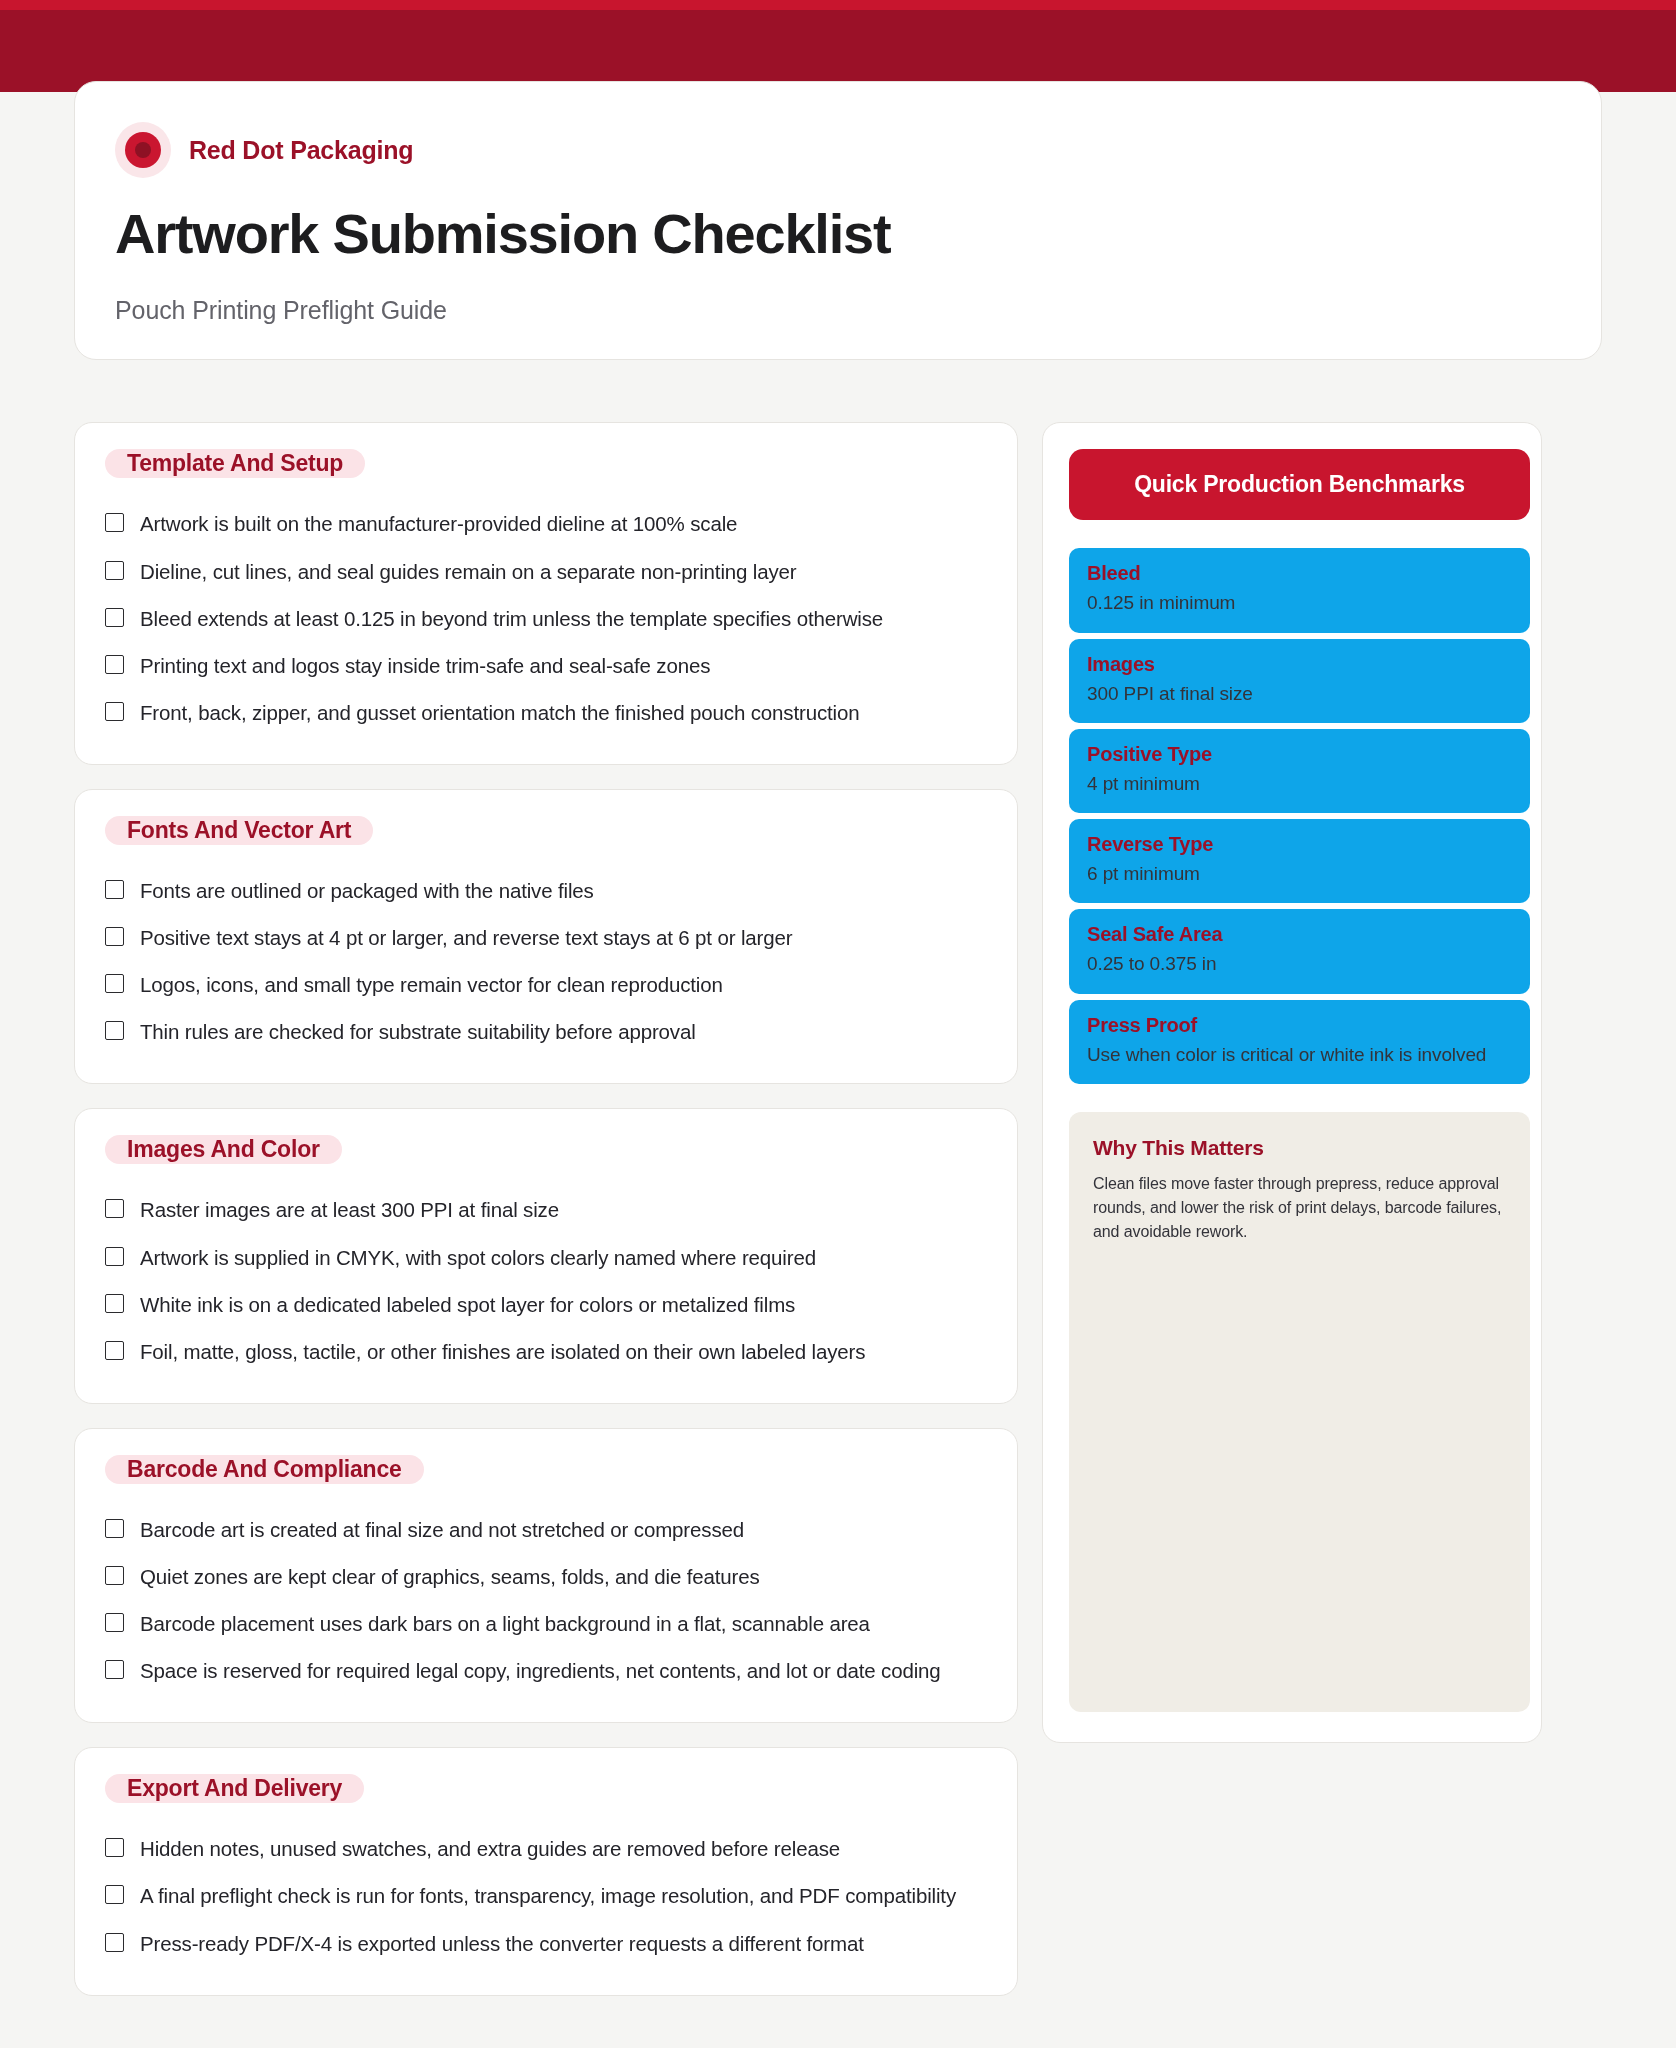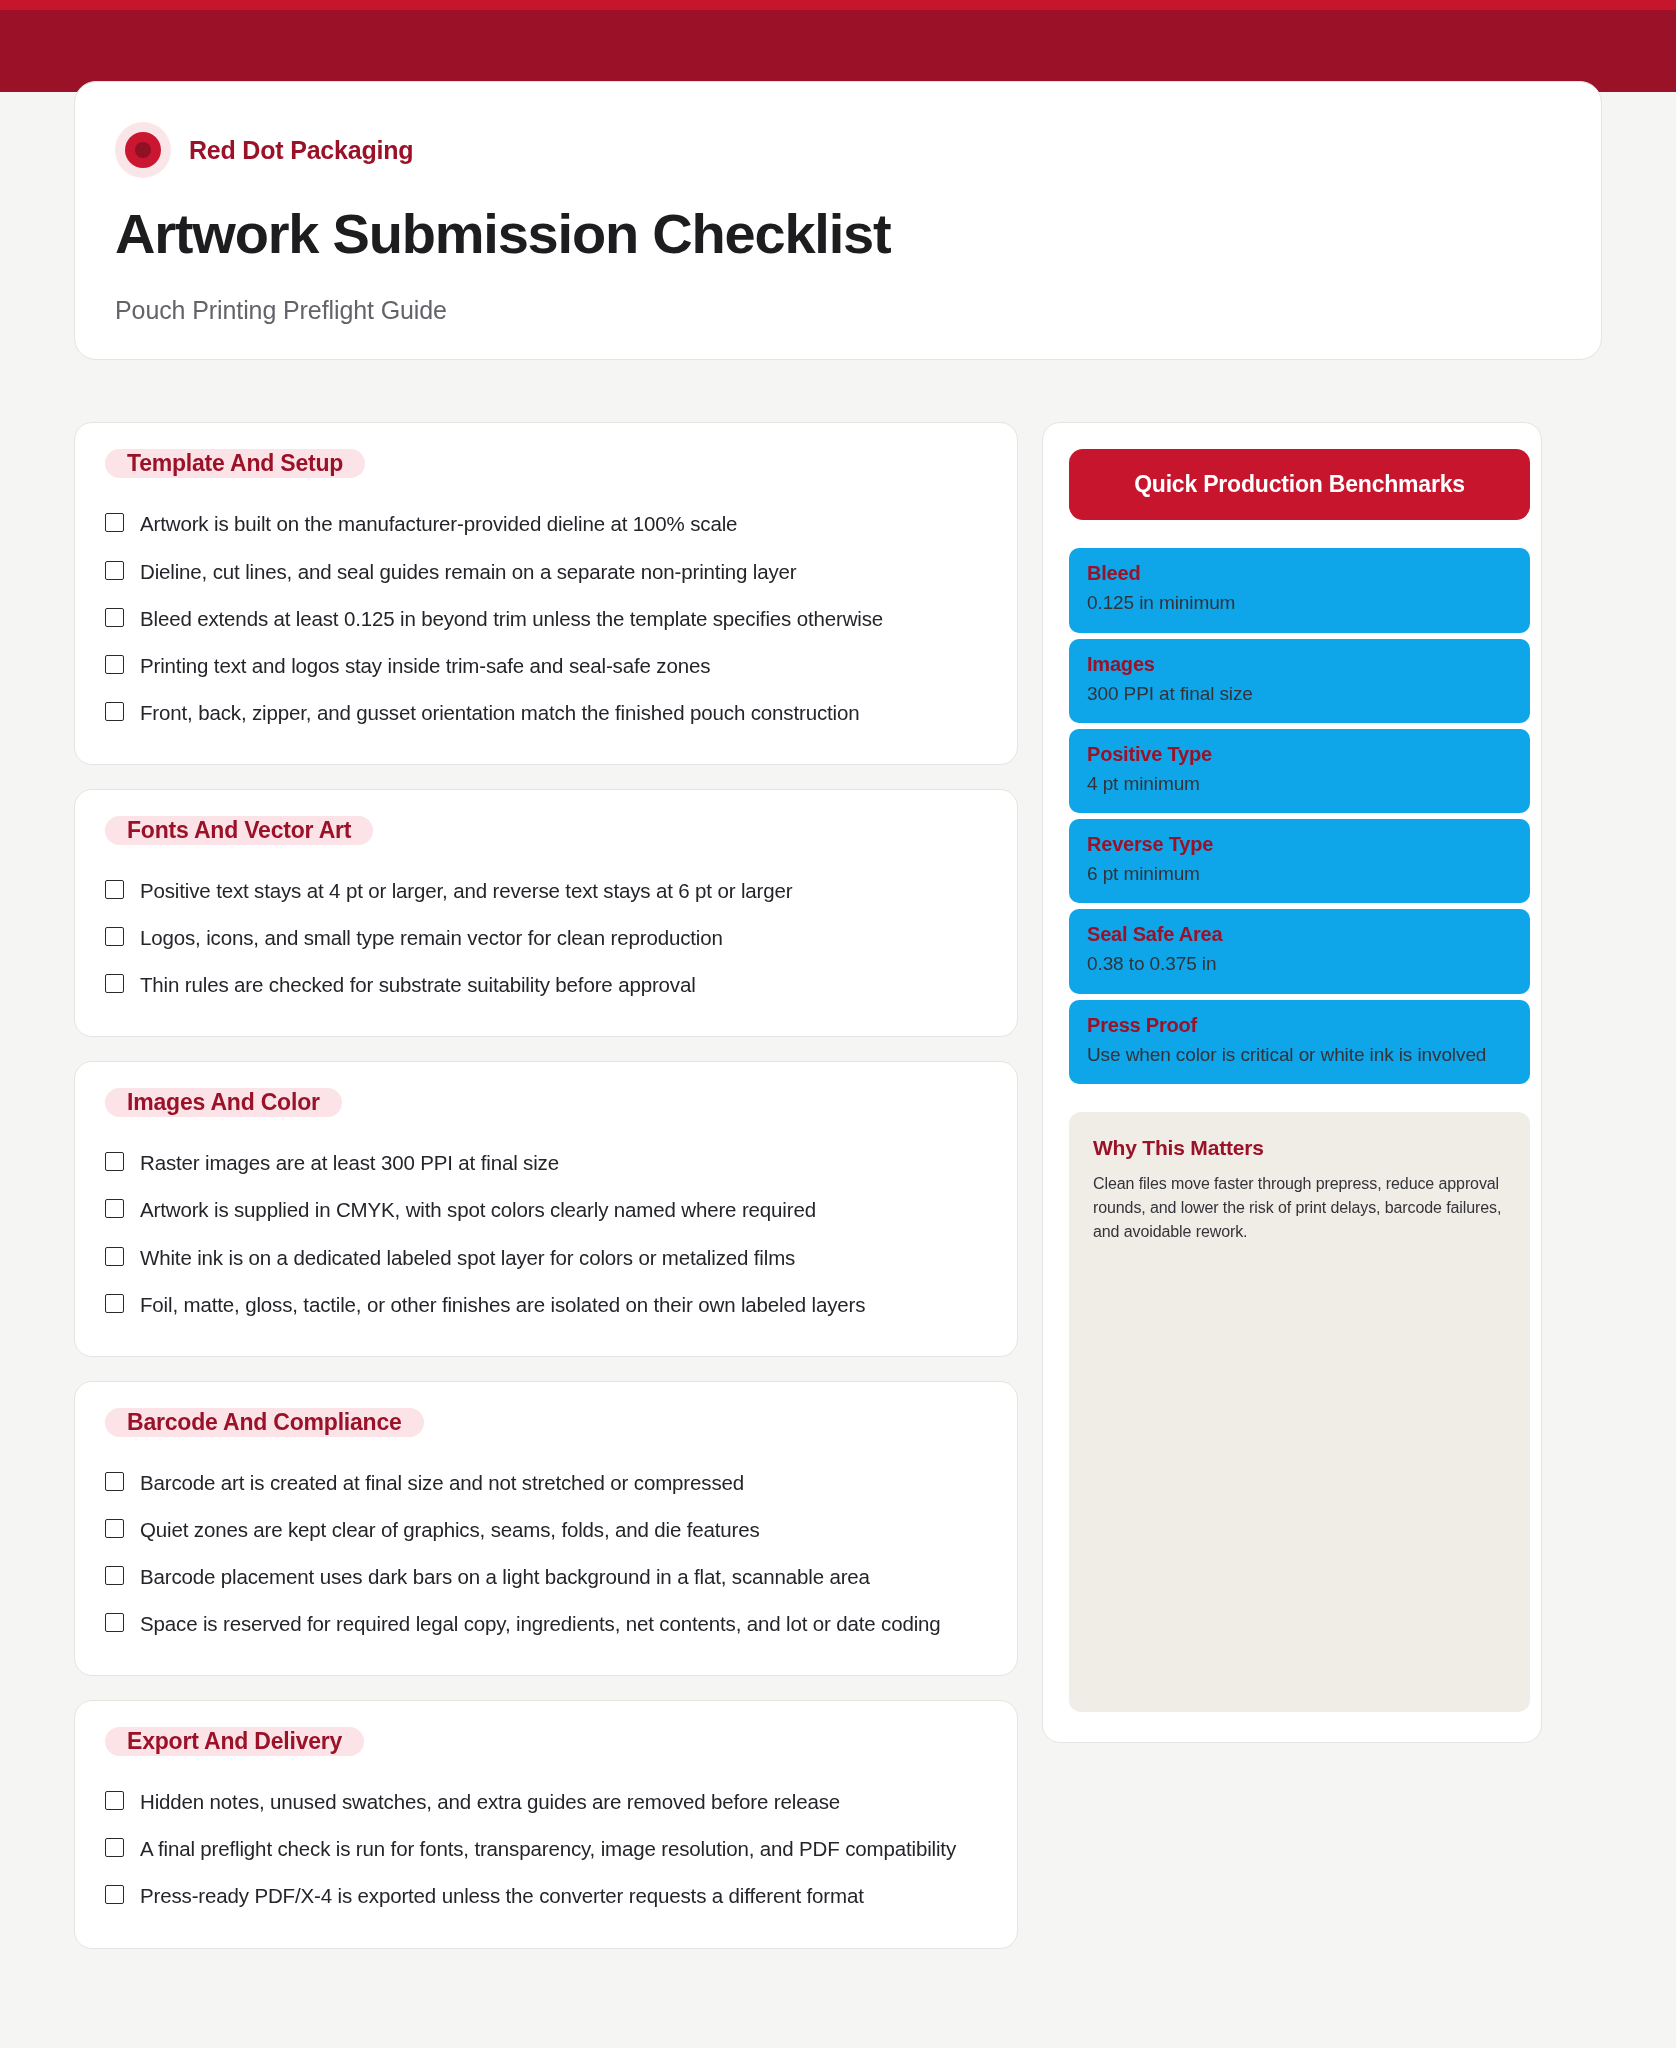--- a/index.html
+++ b/index.html
@@ -250,20 +250,24 @@
               <span class="check-text">Printing text and logos stay inside trim-safe and seal-safe zones</span>
             </li>
             <li class="check-item">
               <span class="check-box"></span>
               <span class="check-text">Front, back, zipper, and gusset orientation match the finished pouch construction</span>
             </li>
           </ul></div>
         <div class="section-card"><div class="section-pill">Fonts And Vector Art</div><ul class="check-list">
             <li class="check-item">
               <span class="check-box"></span>
+              <span class="check-text">Fonts are outlined or packaged with the native files</span>
+            </li>
+            <li class="check-item">
+              <span class="check-box"></span>
               <span class="check-text">Positive text stays at 4 pt or larger, and reverse text stays at 6 pt or larger</span>
             </li>
             <li class="check-item">
               <span class="check-box"></span>
               <span class="check-text">Logos, icons, and small type remain vector for clean reproduction</span>
             </li>
             <li class="check-item">
               <span class="check-box"></span>
               <span class="check-text">Thin rules are checked for substrate suitability before approval</span>
             </li>
@@ -335,21 +339,21 @@
             <li class="bench-item">
               <div class="bench-label">Positive Type</div>
               <div class="bench-value">4 pt minimum</div>
             </li>
             <li class="bench-item">
               <div class="bench-label">Reverse Type</div>
               <div class="bench-value">6 pt minimum</div>
             </li>
             <li class="bench-item">
               <div class="bench-label">Seal Safe Area</div>
-              <div class="bench-value">0.38 to 0.375 in</div>
+              <div class="bench-value">0.25 to 0.375 in</div>
             </li>
             <li class="bench-item">
               <div class="bench-label">Press Proof</div>
               <div class="bench-value">Use when color is critical or white ink is involved</div>
             </li>
           </ul>
         <div class="note-card">
           <div class="note-title">Why This Matters</div>
           <div class="note-body">Clean files move faster through prepress, reduce approval rounds, and lower the risk of print delays, barcode failures, and avoidable rework.</div>
         </div>

